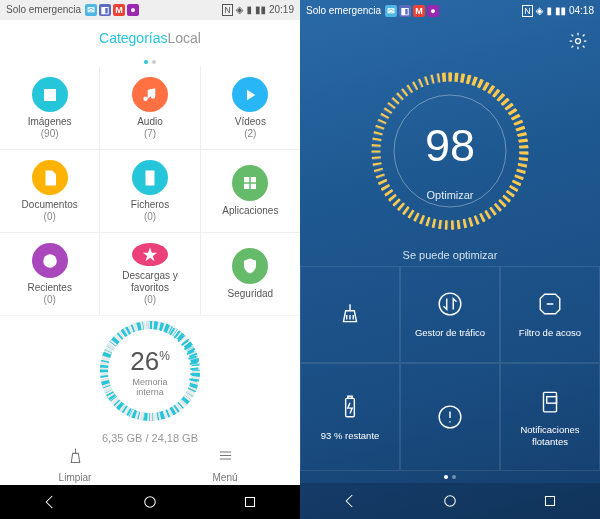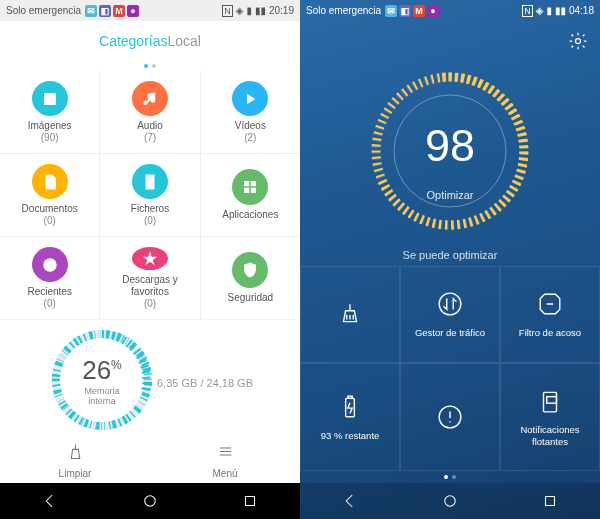--- a/index.html
+++ b/index.html
@@ -20,21 +20,21 @@
 .tab.active{color:#26c6da}
 .dots{display:flex;justify-content:center;gap:4px;padding:3px 0;background:#fff}
 .dot{width:4px;height:4px;border-radius:50%;background:#ccc}
 .dot.active{background:#26c6da}
 .grid{display:grid;grid-template-columns:1fr 1fr 1fr;gap:1px;background:#eee}
 .cell{background:#fff;display:flex;flex-direction:column;align-items:center;justify-content:center;padding:10px 4px;height:82px}
 .cicon{width:36px;height:36px;border-radius:50%;display:flex;align-items:center;justify-content:center;margin-bottom:4px}
 .cicon svg{width:18px;height:18px;fill:#fff}
 .clabel{font-size:10px;color:#555;text-align:center;line-height:1.2}
 .ccount{font-size:10px;color:#888}
-.memory{background:#fff;flex:1;display:flex;flex-direction:row;align-items:center;justify-content:center;margin-top:1px}
+.memory{background:#fff;flex:1;display:flex;flex-direction:column;align-items:center;justify-content:center;margin-top:1px}
 .gauge-wrap{position:relative;width:110px;height:110px}
 .gauge-text{position:absolute;top:50%;left:50%;transform:translate(-50%,-50%);text-align:center}
 .gpct{font-size:26px;color:#555;font-weight:300}
 .gpct sup{font-size:12px}
 .glabel{font-size:9px;color:#888}
 .memsize{font-size:11px;color:#999;margin-top:6px}
 .bottombar{height:44px;background:#fff;display:flex}
 .bbtn{flex:1;display:flex;flex-direction:column;align-items:center;justify-content:center;font-size:10px;color:#777;gap:8px}
 .bbtn svg{width:17px;height:17px;fill:none;stroke:#777;stroke-width:1.5}
 .navbar{height:36px;background:#000;display:flex;align-items:center;justify-content:space-around}

